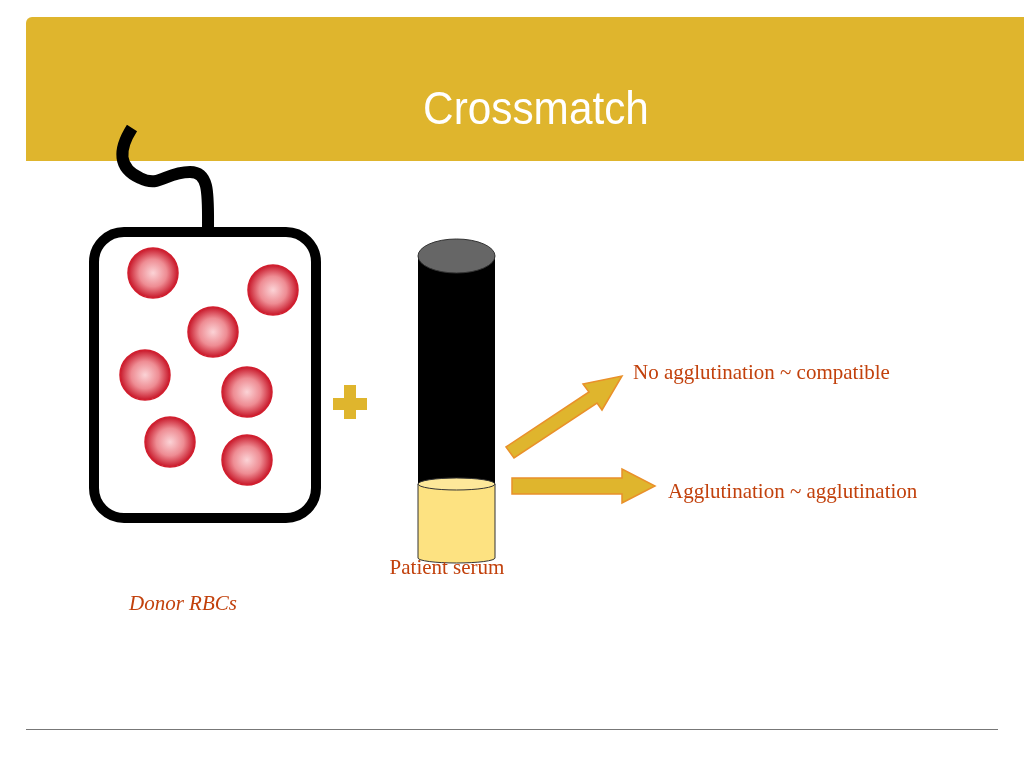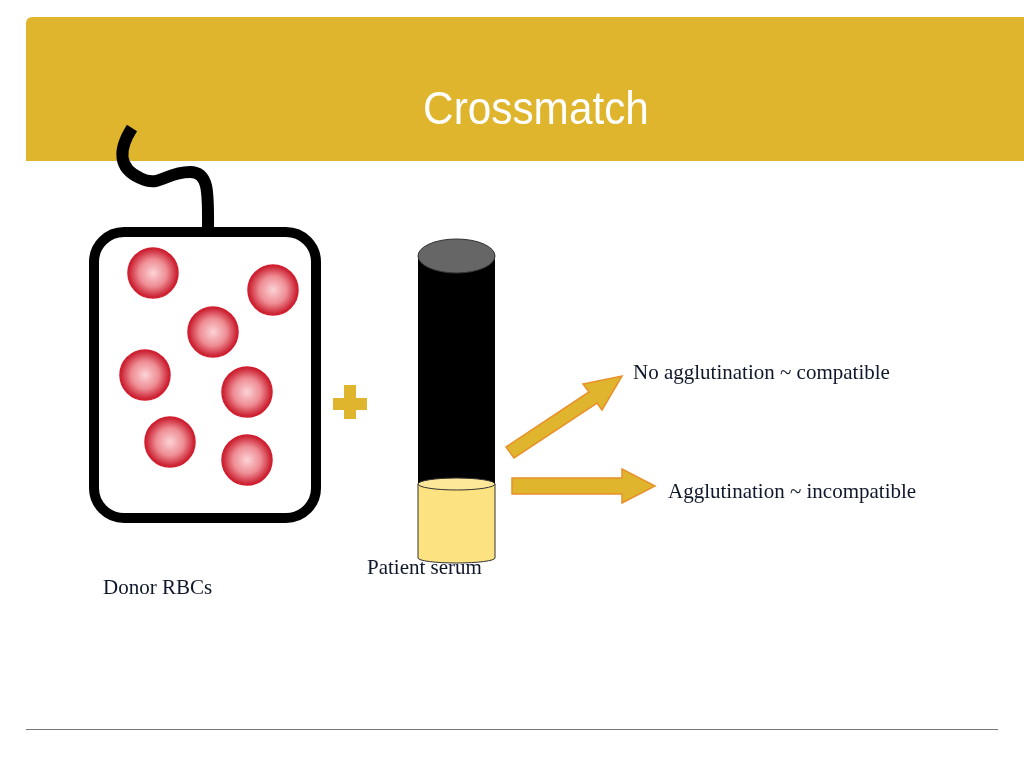--- a/index.html
+++ b/index.html
@@ -9,21 +9,21 @@
     background: #DFB52D; border-radius: 6px 6px 0 0;
   }
   .title {
     position: absolute; left: 0; right: 0; top: 68px; text-align: center;
     color: #ffffff; font-family: "Liberation Sans", sans-serif; font-size: 46px;
     line-height: 1; transform: scaleX(0.92);
   }
   svg.diagram { position: absolute; left: 0; top: 0; }
   .label {
     position: absolute; font-family: "Liberation Serif", serif; font-size: 21px;
-    color: #0f172a; line-height: 30px; white-space: nowrap;
+    color: #c2410c; text-align: center; line-height: 30px; white-space: nowrap;
   }
   .footer-line { position: absolute; left: 26px; top: 729px; width: 972px; height: 1px; background: #777; }
 </style>
 </head>
 <body>
 
 <div class="header">
   <div class="title">Crossmatch</div>
 </div>
 
@@ -64,20 +64,20 @@
 
   <g>
     <polygon points="506,447 589,392 583,384 622,376 602,410 597,403 514,458" fill="#DFB52D" stroke="#E9902A" stroke-width="1.5" stroke-linejoin="miter"></polygon>
   </g>
   <g>
     <polygon points="512,478 622,478 622,469 655,486 622,503 622,494 512,494" fill="#DFB52D" stroke="#E9902A" stroke-width="1.5"></polygon>
   </g>
 </svg>
 
 <div class="label" style="left:633px; top:357px;">No agglutination ~ compatible</div>
-<div class="label" style="left:668px; top:476px;">Agglutination ~ incompatible</div>
+<div class="label" style="left:668px; top:476px;">Agglutination ~ agglutination</div>
 
-<div class="label" style="left:103px; top:572px; width:160px;">
+<div class="label" style="left:103px; top:588px; width:160px;font-style:italic;">
   <div>Donor RBCs</div>
 </div>
 <div class="label" style="left:367px; top:552px; width:160px;">Patient serum</div>
 
 <div class="footer-line"></div>
 
 </body></html>

